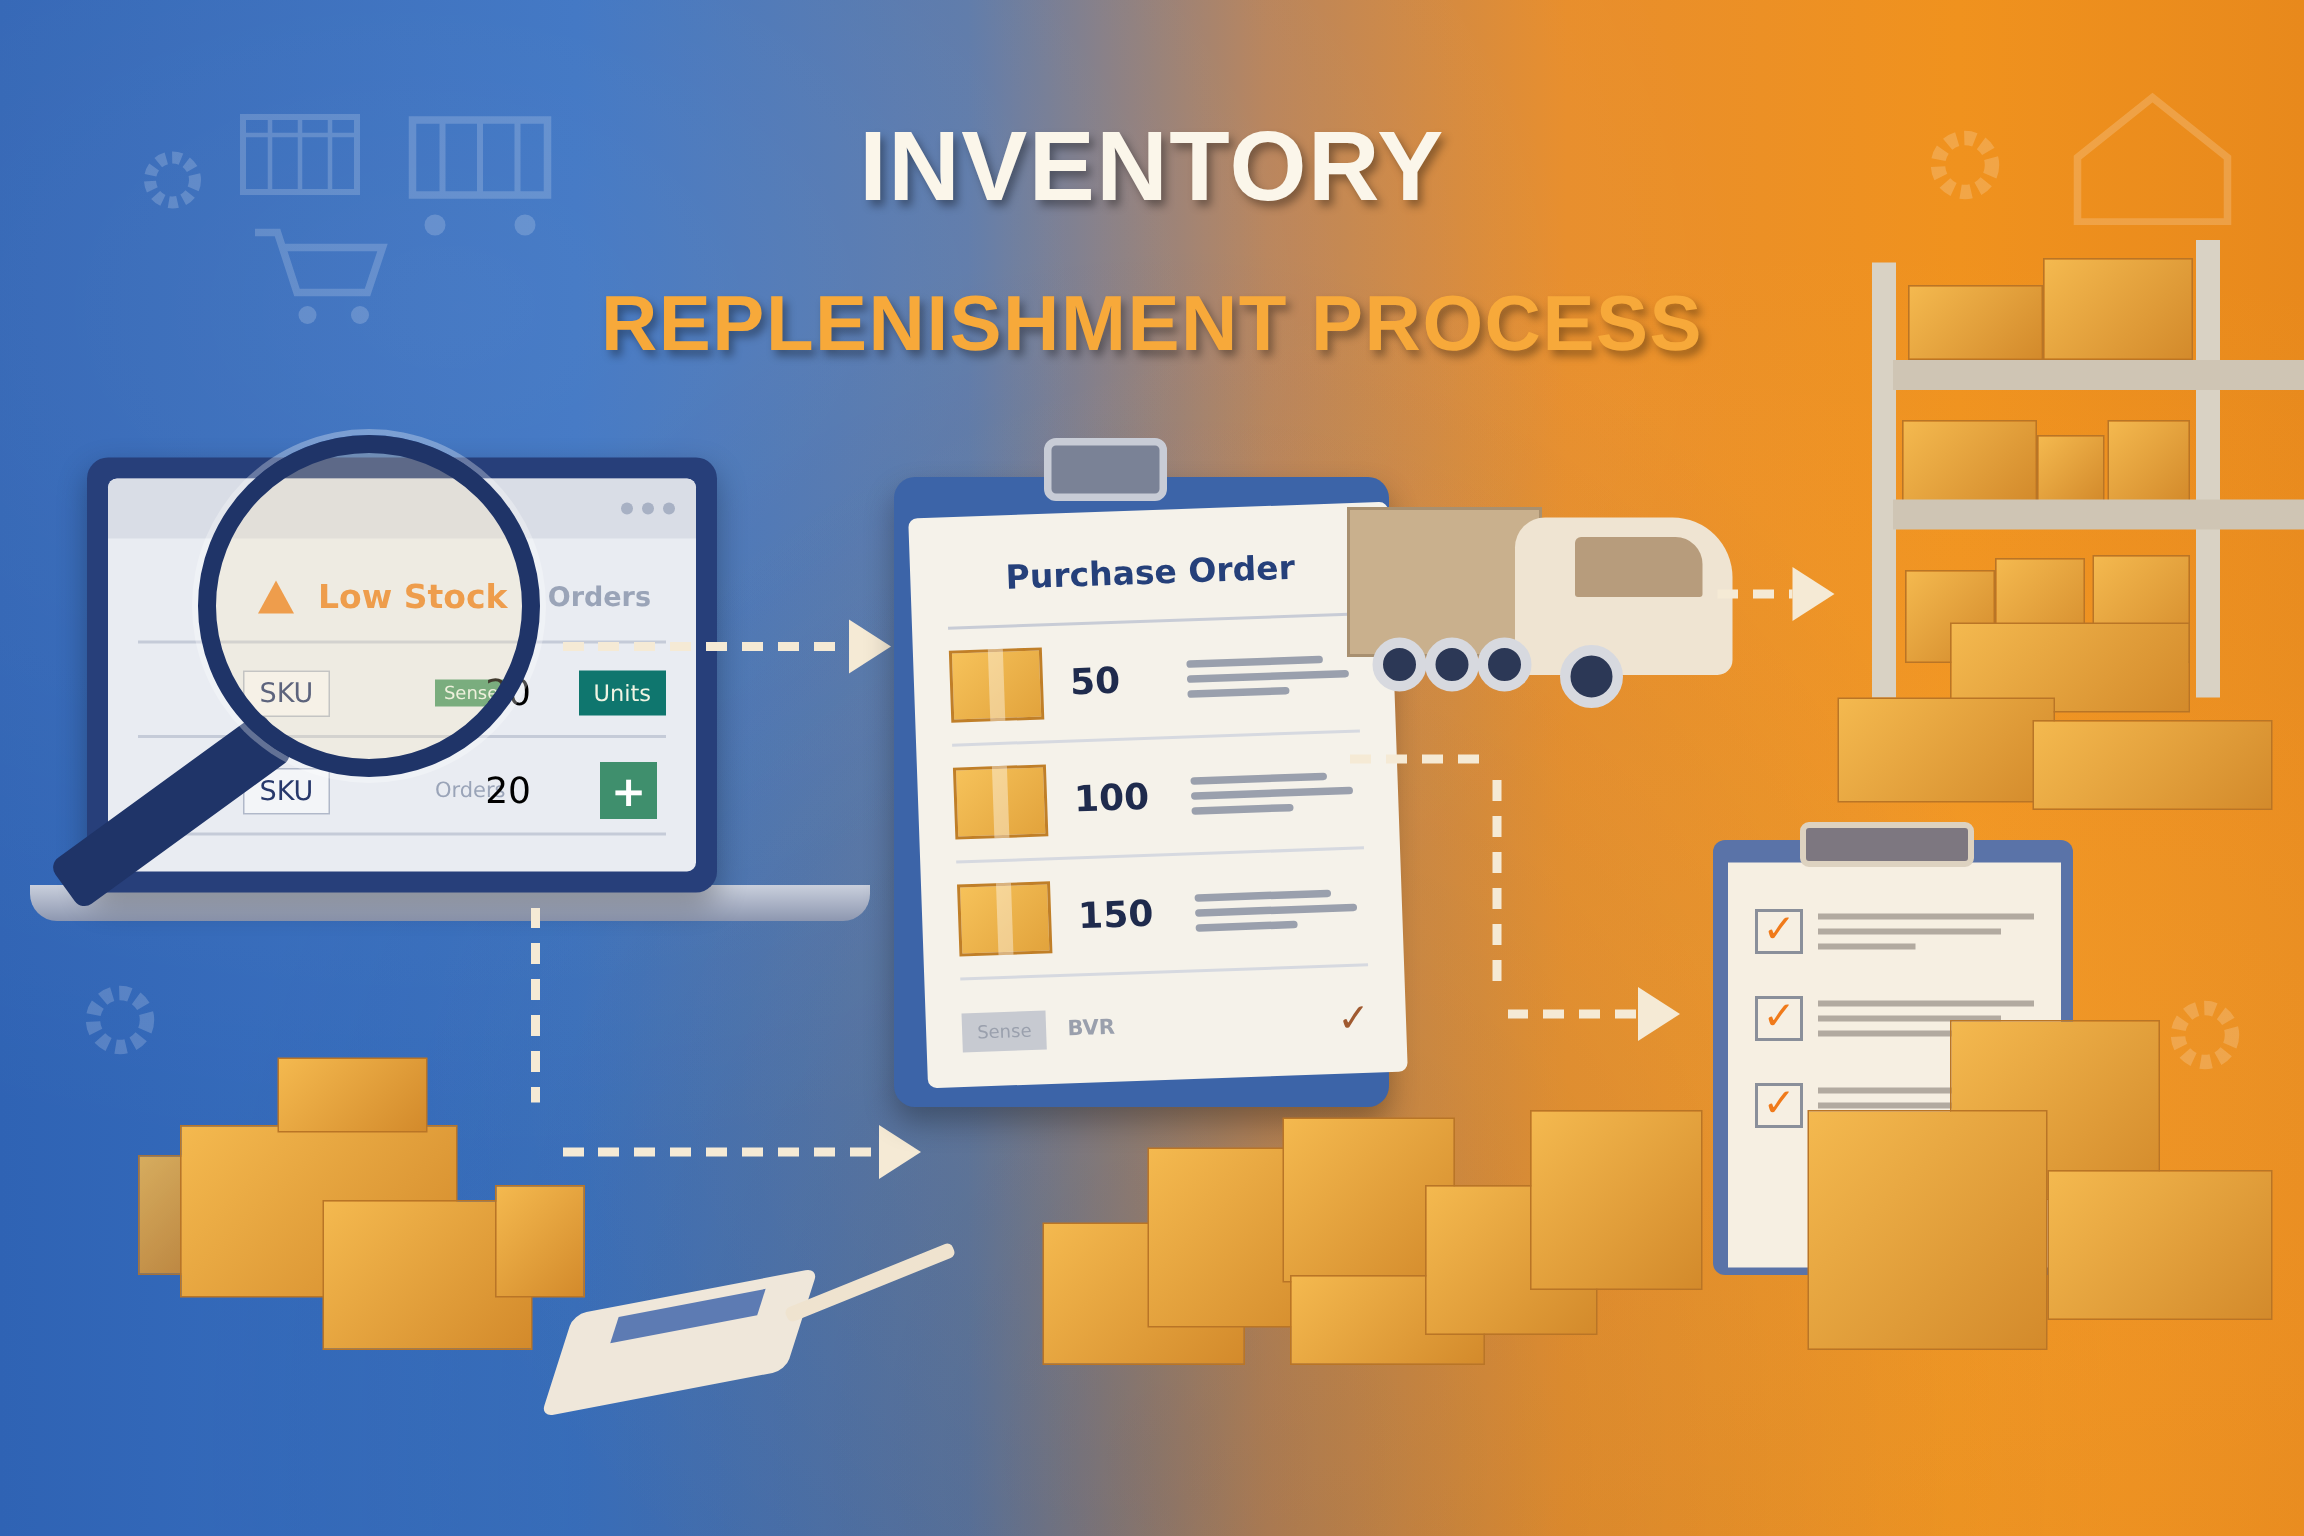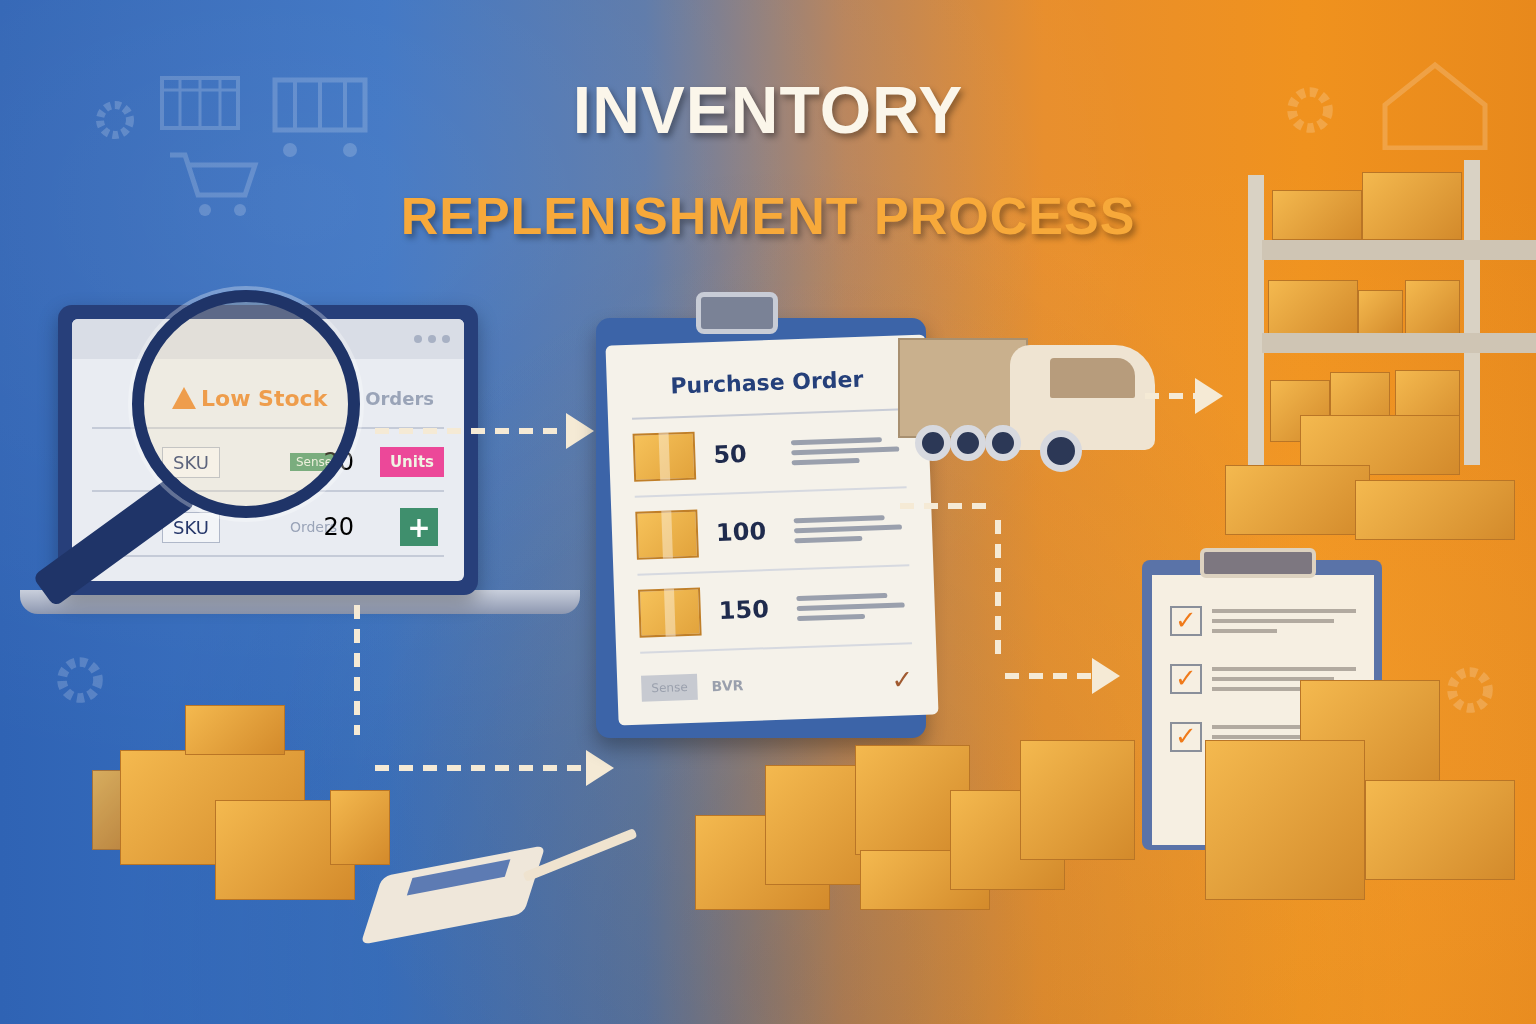--- a/index.html
+++ b/index.html
@@ -41,29 +41,29 @@
   .laptop-base {
     position: absolute; left: 20px; top: 590px; width: 560px; height: 24px;
     background: linear-gradient(#c9cfdc,#8d97b0); border-radius: 0 0 18px 18px;
   }
   .screen {
     width: 100%; height: 100%; background: #e9ecf2; border-radius: 6px; position: relative; overflow: hidden;
   }
   .screen-top { height: 40px; background: #d9dde6; display: flex; justify-content: flex-end; align-items: center; padding-right: 14px; gap: 6px; }
   .dot { width: 8px; height: 8px; border-radius: 50%; background: #a8b1c4; }
   .screen-row { position: absolute; left: 20px; right: 20px; display: flex; align-items: center; border-bottom: 2px solid #c5cbd8; }
-  .lowstock { top: 50px; height: 60px; font-size: 22px; color: #e8852a; font-weight: 700; gap: 5px; padding-left: 80px; }
+  .lowstock { top: 50px; height: 60px; font-size: 22px; color: #e8852a; font-weight: 700; gap: 16px; padding-left: 80px; }
   .orders { position: absolute; right: 10px; color: #9aa4b8; font-size: 18px; font-weight: 700; }
   .sku-row1 { top: 115px; height: 58px; }
   .sku-row2 { top: 180px; height: 58px; }
   .sku { font-size: 18px; color: #27386b; border: 1px solid #b0b8c9; padding: 4px 10px; margin-left: 70px; background: #f3f5f8; }
   .tag-green { margin-left: 70px; background: #4e9a6c; color: #e8f3ea; font-size: 12px; padding: 2px 6px; }
   .tag-grey { margin-left: 70px; color: #9aa4b8; font-size: 14px; }
   .qty { position: absolute; right: 90px; font-size: 24px; color: #000000; }
-  .units { position: absolute; right: 0; background: #ec4899; color: #f0f4e3; font-size: 15px; font-weight: 700; padding: 6px 10px; }
+  .units { position: absolute; right: 0; background: #0f766e; color: #f0f4e3; font-size: 15px; font-weight: 400; padding: 6px 10px; }
   .plus { position: absolute; right: 6px; width: 38px; height: 38px; background: #3f8f6d; color: #fff; font-size: 28px; font-weight: 700; display:flex; align-items:center; justify-content:center; }
   .warn { width: 0; height: 0; border-left: 12px solid transparent; border-right: 12px solid transparent; border-bottom: 22px solid #e8852a; position: relative; }
 
   
   .lens {
     position: absolute; left: 132px; top: 290px; width: 228px; height: 228px; border-radius: 50%;
     border: 12px solid #1f3468; background: rgba(255,230,180,0.25);
     box-shadow: 0 0 0 4px rgba(255,255,255,0.3);
   }
   .handle {

